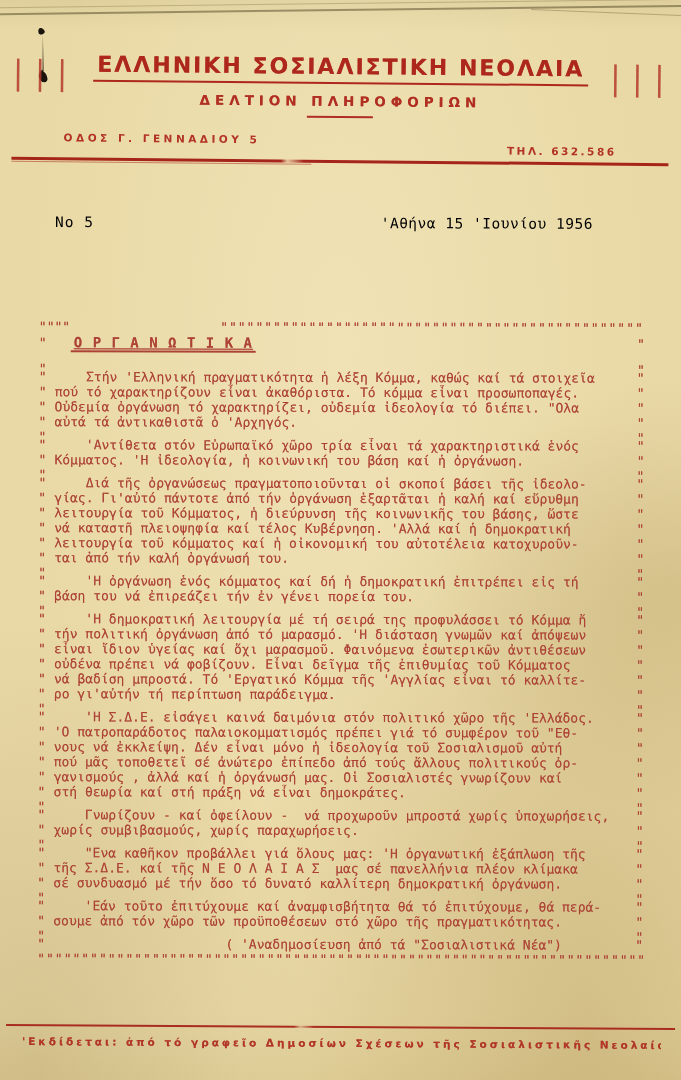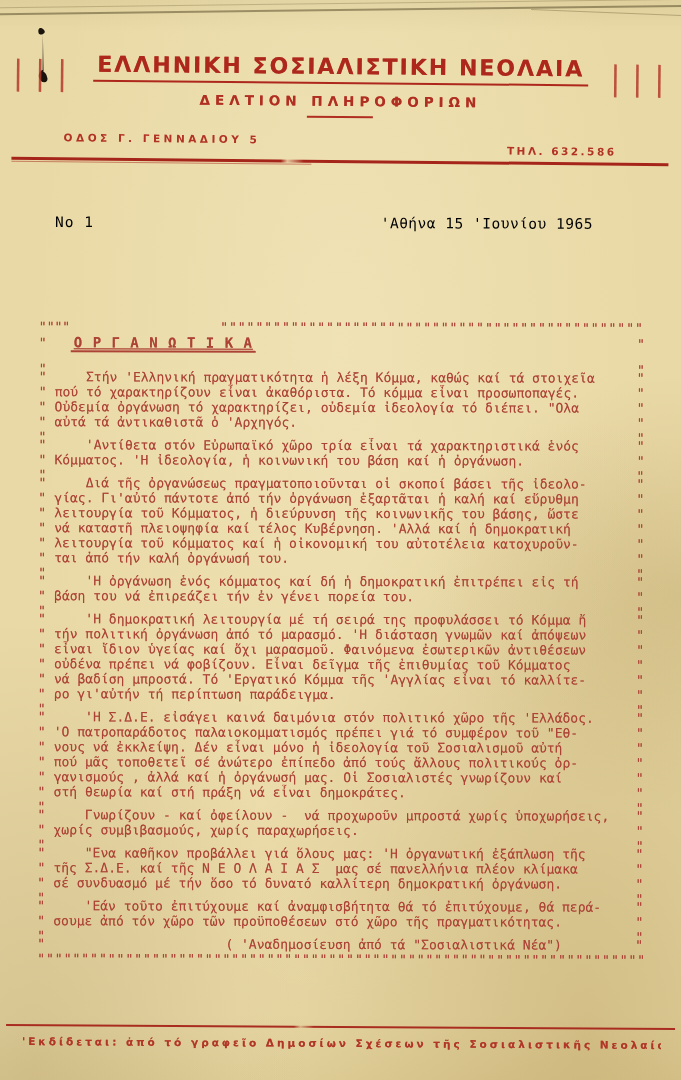--- a/index.html
+++ b/index.html
@@ -123,22 +123,22 @@
     </div>
     <div class="addr-row">
       <span class="address">ΟΔΟΣ Γ. ΓΕΝΝΑΔΙΟΥ 5</span>
       <span class="phone">ΤΗΛ. 632.586</span>
     </div>
     <div class="header-rule"></div>
     <div class="header-rule-echo"></div>
   </header>
 
   <div class="meta-row">
-    <span class="issue">No 1</span>
-    <span class="dateline">'Αθήνα 15 'Ιουνίου 1965</span>
+    <span class="issue">No 5</span>
+    <span class="dateline">'Αθήνα 15 'Ιουνίου 1956</span>
   </div>
 
   <main class="typed-block">
     <div class="top-border">
       <span class="tb-left">""""</span>
       <span class="tb-gap"></span>
       <span class="tb-right">""""""""""""""""""""""""""""""""""""""""""""""""</span>
     </div>
     <div class="title-row">
       <span class="q">"</span>

